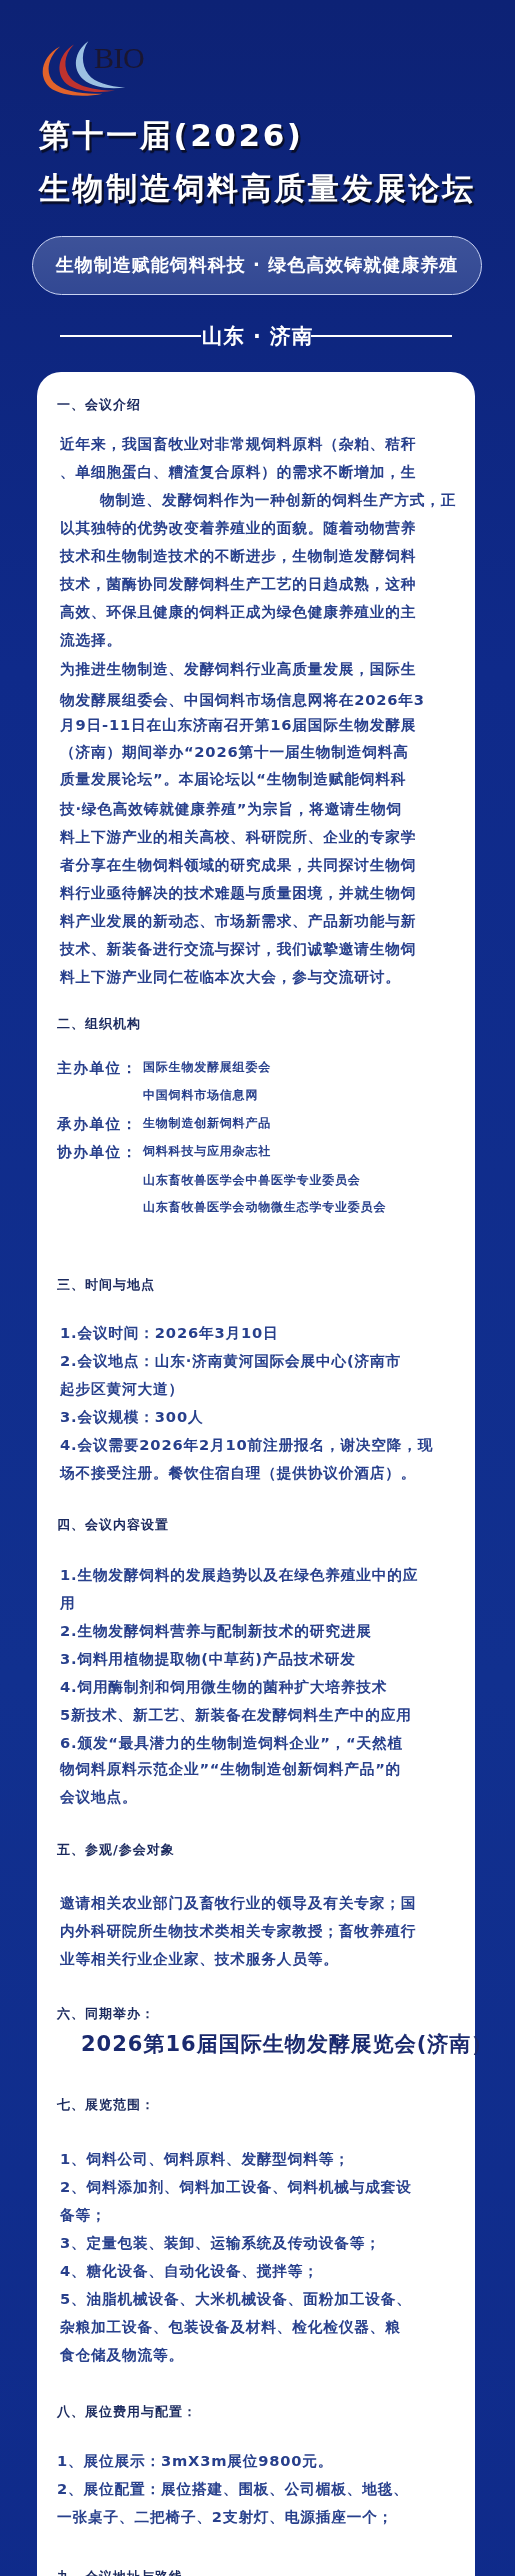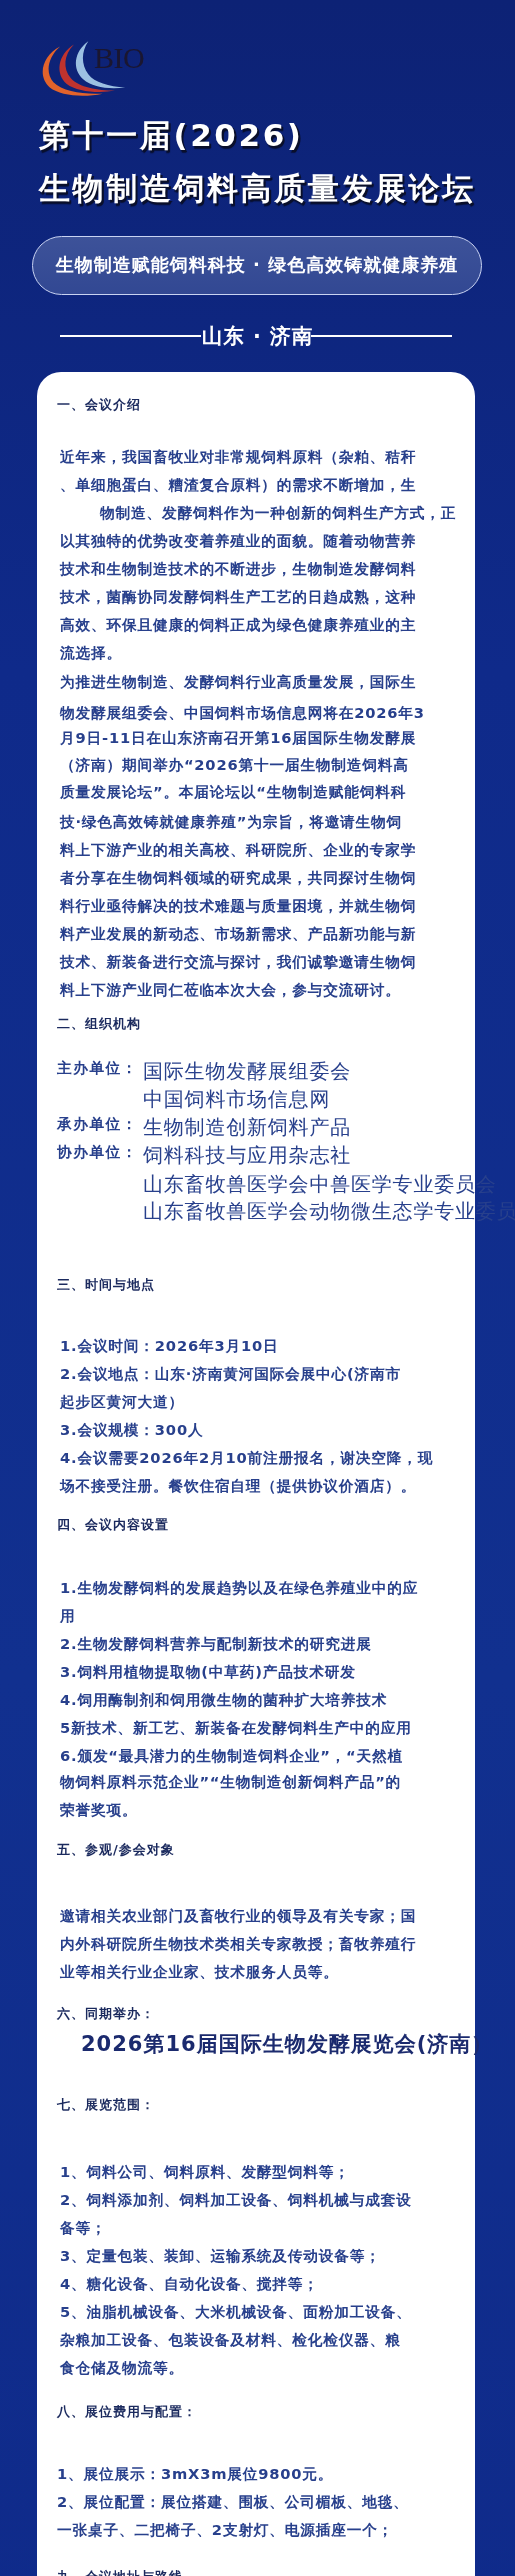--- a/index.html
+++ b/index.html
@@ -14,23 +14,23 @@
   .title { position: absolute; left: 39px; color: #ffffff; font-weight: bold; font-size: 31px; line-height: 1; letter-spacing: 2.6px;
            text-shadow: 2.1px 2.1px 0 #0a0f2a, 1.5px 2.6px 1px rgba(0,0,0,0.5); }
   .pill { position: absolute; left: 32px; top: 236px; width: 450px; height: 59px; border-radius: 30px;
           border: 1px solid #c9d3f2; background: linear-gradient(180deg, #3d5299 0%, #324893 100%); box-sizing: border-box; }
   .pill span { position: absolute; left: 0; right: 0; top: 18.5px; text-align: center; color: #ffffff; font-weight: bold; font-size: 18px; letter-spacing: 1px; line-height: 1; }
   .city-line { position: absolute; top: 335px; height: 2.1px; background: #ffffff; }
   .city { position: absolute; left: 0; right: 0; top: 326px; text-align: center; color: #ffffff; font-weight: bold; font-size: 20.6px; line-height: 1; letter-spacing: 1px; }
   
   .card { position: absolute; left: 37px; top: 372px; width: 438px; height: 2939px; background: #ffffff; border-radius: 24px; }
   .h { position: absolute; left: 57px; color: #1b2a5e; font-weight: bold; font-size: 13px; line-height: 1; letter-spacing: 1px; }
-  .t { position: absolute; left: 60px; color: #28408c; font-weight: bold; font-size: 14.7px; line-height: 1; letter-spacing: 0.8px; white-space: nowrap; margin-top: 13px; }
+  .t { position: absolute; left: 60px; color: #28408c; font-weight: bold; font-size: 14.7px; line-height: 1; letter-spacing: 0.8px; white-space: nowrap; }
   .lbl { position: absolute; left: 57px; color: #28408c; font-weight: bold; font-size: 14.7px; line-height: 1; letter-spacing: 1.5px; text-align: center; }
-  .val { position: absolute; left: 143px; color: #28408c; font-weight: normal; font-size: 20px; line-height: 1; letter-spacing: 0.8px; white-space: nowrap; }
+  .val { position: absolute; left: 143px; color: #28408c; font-weight: bold; font-size: 12px; line-height: 1; letter-spacing: 0.8px; white-space: nowrap; }
 </style>
 </head>
 <body>
 
 <div class="logo">
   <svg width="118" height="57" viewBox="0 0 230 110">
     <path d="M45 12 C10 30, 0 70, 25 92 C45 108, 90 112, 128 104 C90 106, 50 100, 32 82 C15 62, 22 32, 45 12 Z" fill="#e2632b"></path>
     <path d="M72 8 C40 28, 35 65, 58 85 C78 100, 120 104, 152 98 C118 98, 82 92, 66 74 C50 55, 52 28, 72 8 Z" fill="#c0332e"></path>
     <path d="M100 2 C72 22, 68 56, 90 76 C108 92, 140 96, 172 92 C140 90, 112 82, 100 66 C86 48, 86 22, 100 2 Z" fill="#9cc0e2"></path>
   </svg>
@@ -100,21 +100,21 @@
 <div class="h" style="top:1518px;">四、会议内容设置</div>
 <div>
   <div class="t" style="top:1568px;">1.生物发酵饲料的发展趋势以及在绿色养殖业中的应</div>
   <div class="t" style="top:1596px;">用</div>
   <div class="t" style="top:1624px;">2.生物发酵饲料营养与配制新技术的研究进展</div>
   <div class="t" style="top:1652px;">3.饲料用植物提取物(中草药)产品技术研发</div>
   <div class="t" style="top:1680px;">4.饲用酶制剂和饲用微生物的菌种扩大培养技术</div>
   <div class="t" style="top:1708px;">5新技术、新工艺、新装备在发酵饲料生产中的应用</div>
   <div class="t" style="top:1736px;">6.颁发“最具潜力的生物制造饲料企业”，“天然植</div>
   <div class="t" style="top:1762px;">物饲料原料示范企业”“生物制造创新饲料产品”的</div>
-  <div class="t" style="top:1790px;">荣誉奖项。</div>
+  <div class="t" style="top:1790px;">会议地点。</div>
 </div>
 
 <div class="h" style="top:1843px;">五、参观/参会对象</div>
 <div>
   <div class="t" style="top:1896px;">邀请相关农业部门及畜牧行业的领导及有关专家；国</div>
   <div class="t" style="top:1924px;">内外科研院所生物技术类相关专家教授；畜牧养殖行</div>
   <div class="t" style="top:1952px;">业等相关行业企业家、技术服务人员等。</div>
 </div>
 
 <div class="h" style="top:2007px;">六、同期举办：</div>

